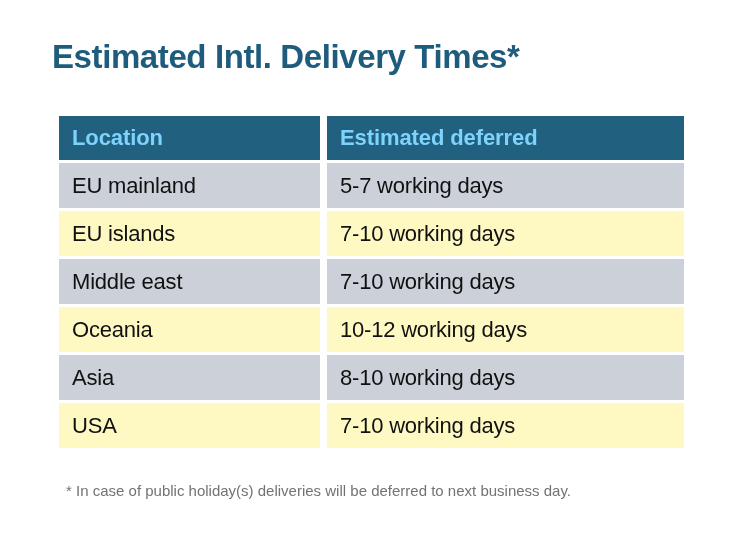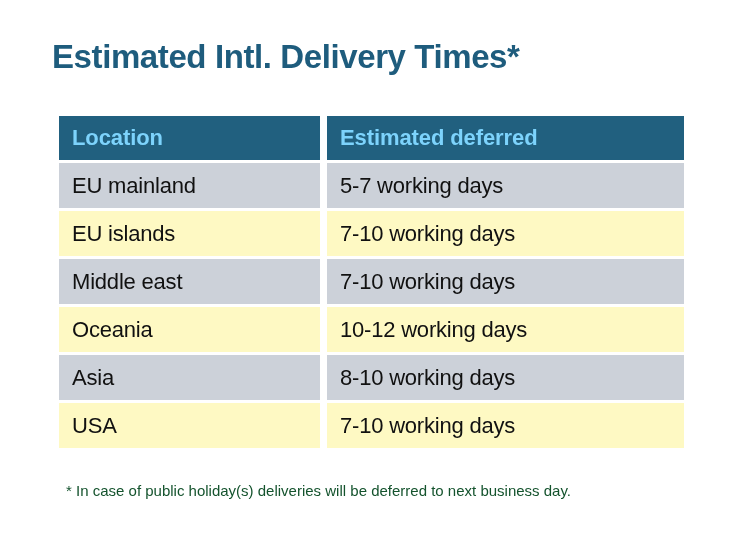--- a/index.html
+++ b/index.html
@@ -80,21 +80,21 @@
 
   .delivery-table tbody tr.row-light td {
     background: #fef9c3;
   }
 
   .footnote {
     position: absolute;
     left: 66px;
     top: 482px;
     font-size: 15px;
-    color: #14532d;
+    color: #737373;
     white-space: nowrap;
   }
 </style>
 </head>
 <body>
 
 <div class="page">
 
   <div class="page-title">Estimated Intl. Delivery Times*</div>
 

